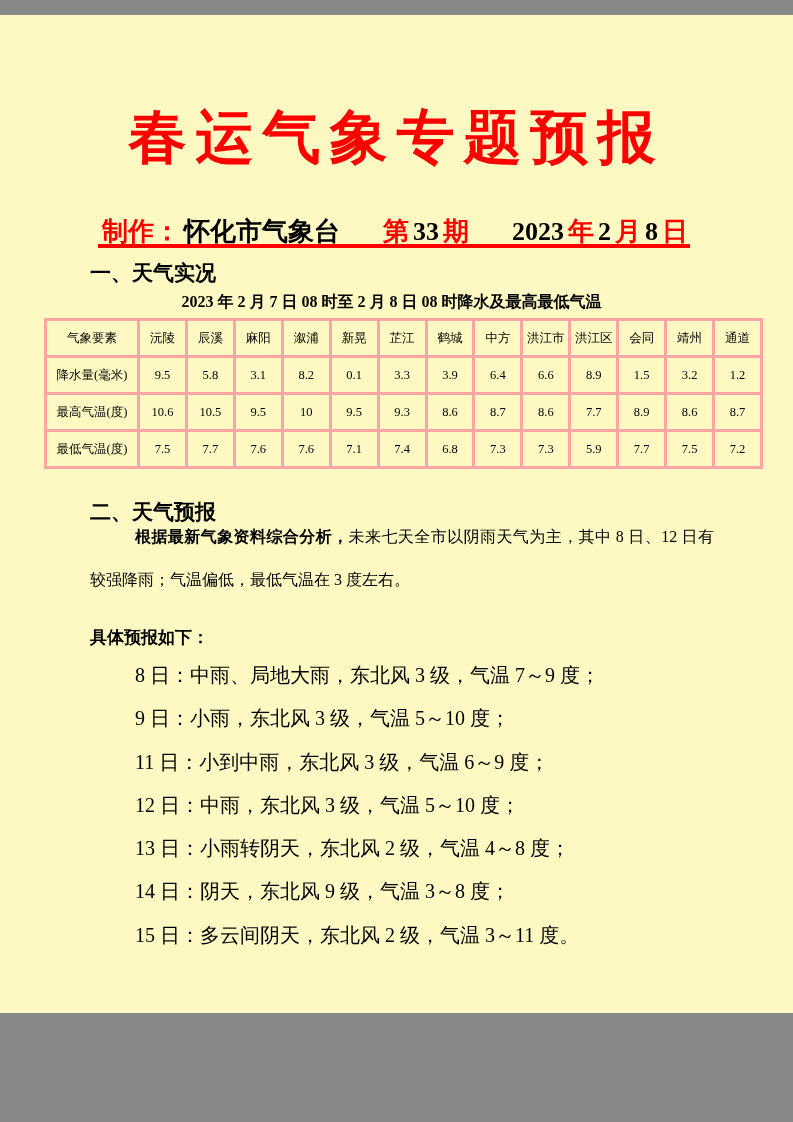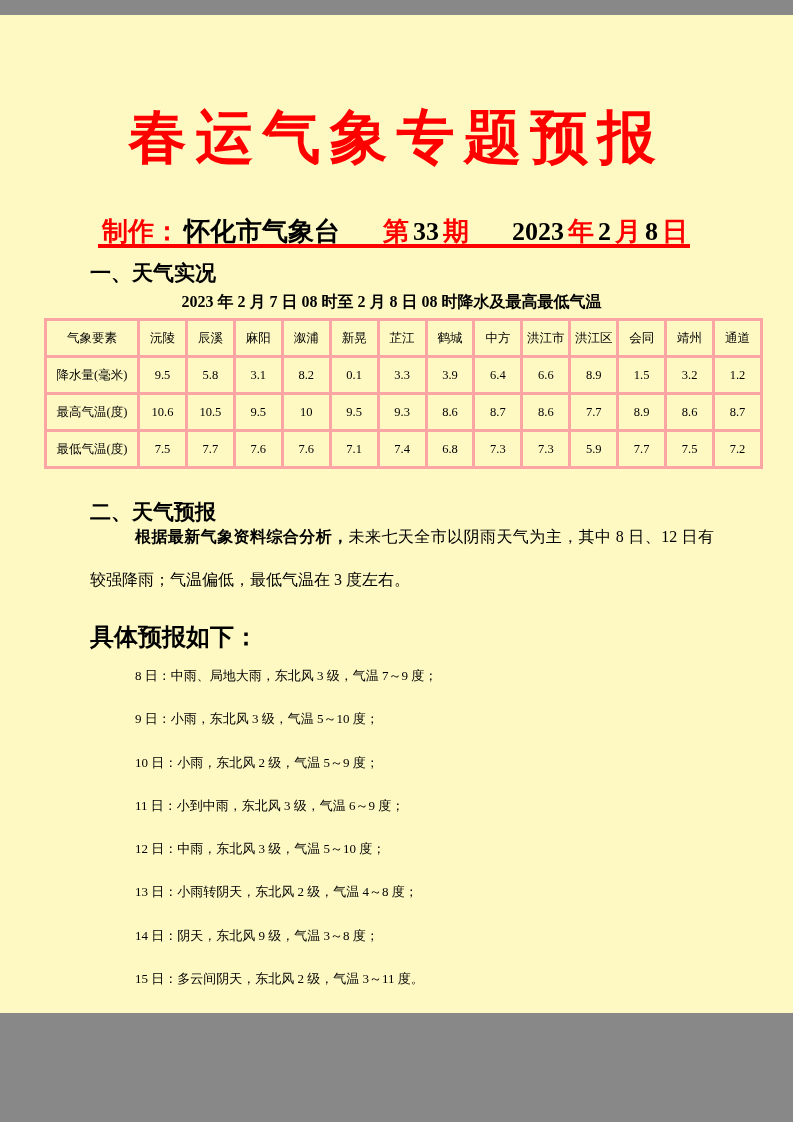--- a/index.html
+++ b/index.html
@@ -101,33 +101,33 @@
     font-size: 16px;
     line-height: 43px;
     text-indent: 45px;
     text-align: justify;
   }
   .list-title {
     position: absolute;
     top: 601px;
     left: 90px;
     margin: 0;
-    font-size: 24px;
+    font-size: 17px;
     line-height: 43px;
     font-weight: bold;
   }
   .forecast-list {
     position: absolute;
     top: 639px;
     left: 135px;
     width: 580px;
   }
   .forecast-list p {
     margin: 0;
-    font-size: 13px;
+    font-size: 20px;
     line-height: 43.3px;
     white-space: nowrap;
   }
 </style>
 </head>
 <body>
 
 <div class="page">
 
   <h1 class="doc-title">春运气象专题预报</h1>
@@ -239,21 +239,20 @@
 
   <h2 class="sec-heading sec2-heading">二、天气预报</h2>
 
   <p class="intro"><b>根据最新气象资料综合分析，</b><span>未来七天全市以阴雨天气为主，其中 8 日、12 日有较强降雨；气温偏低，最低气温在 3 度左右。</span></p>
 
   <p class="list-title">具体预报如下：</p>
 
   <div class="forecast-list">
     <p>8 日：中雨、局地大雨，东北风 3 级，气温 7～9 度；</p>
     <p>9 日：小雨，东北风 3 级，气温 5～10 度；</p>
-    <p>10 日：小雨，东北风 2 级，气温 5～9 度；</p>
     <p>11 日：小到中雨，东北风 3 级，气温 6～9 度；</p>
     <p>12 日：中雨，东北风 3 级，气温 5～10 度；</p>
     <p>13 日：小雨转阴天，东北风 2 级，气温 4～8 度；</p>
     <p>14 日：阴天，东北风 9 级，气温 3～8 度；</p>
     <p>15 日：多云间阴天，东北风 2 级，气温 3～11 度。</p>
   </div>
 
 </div>
 
 </body></html>

